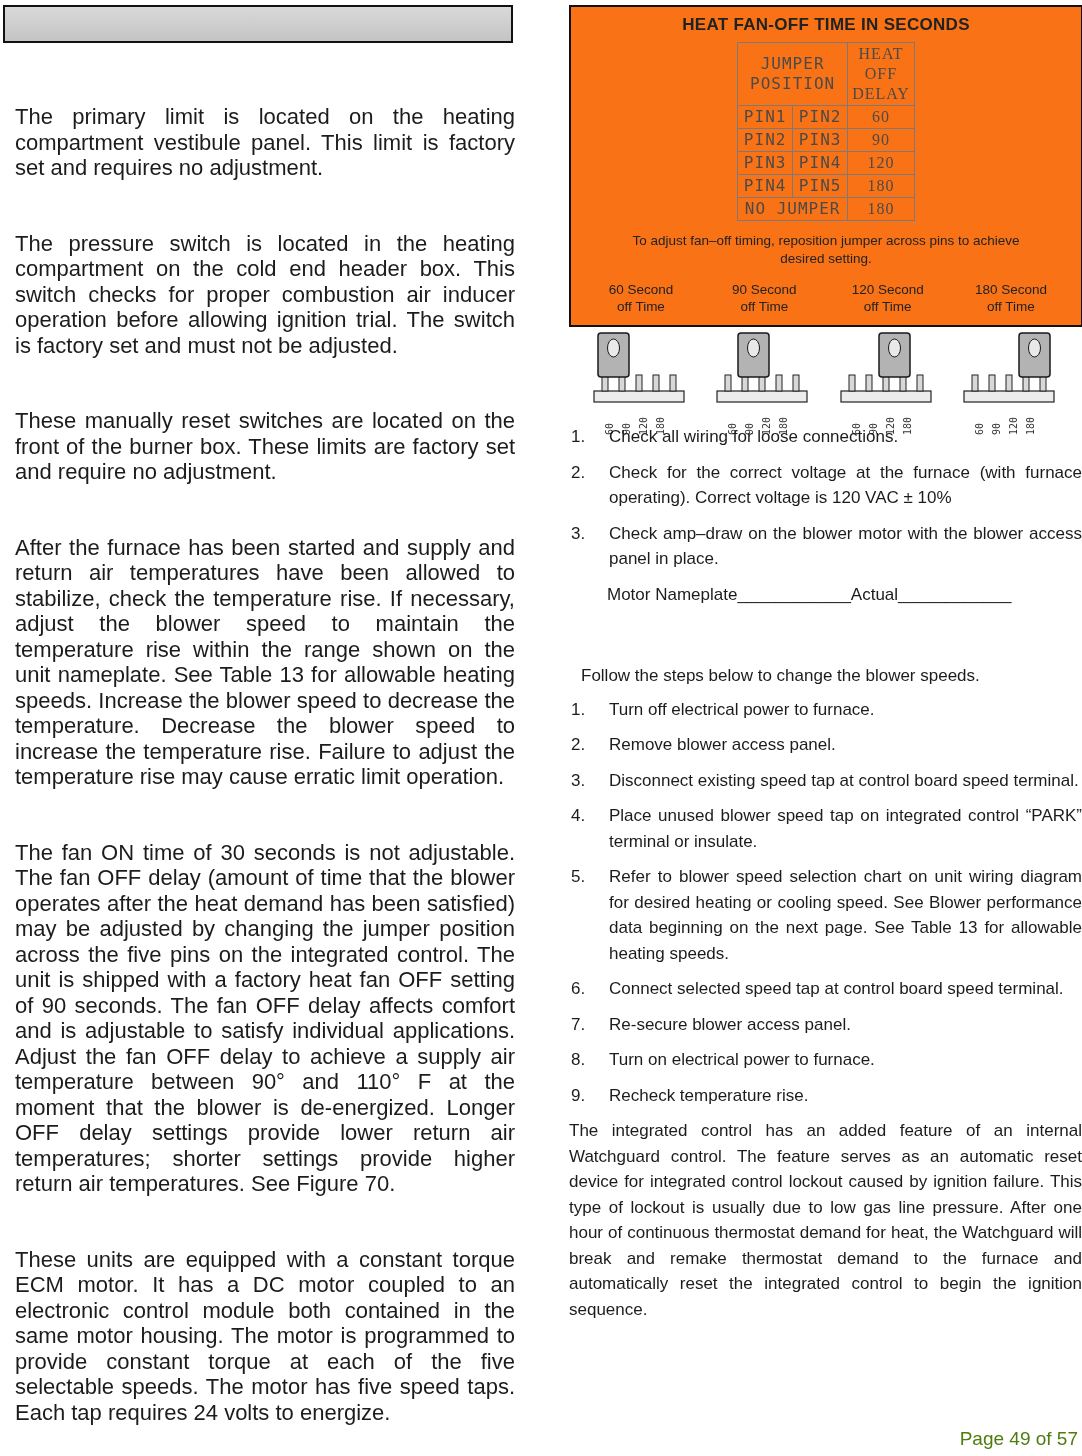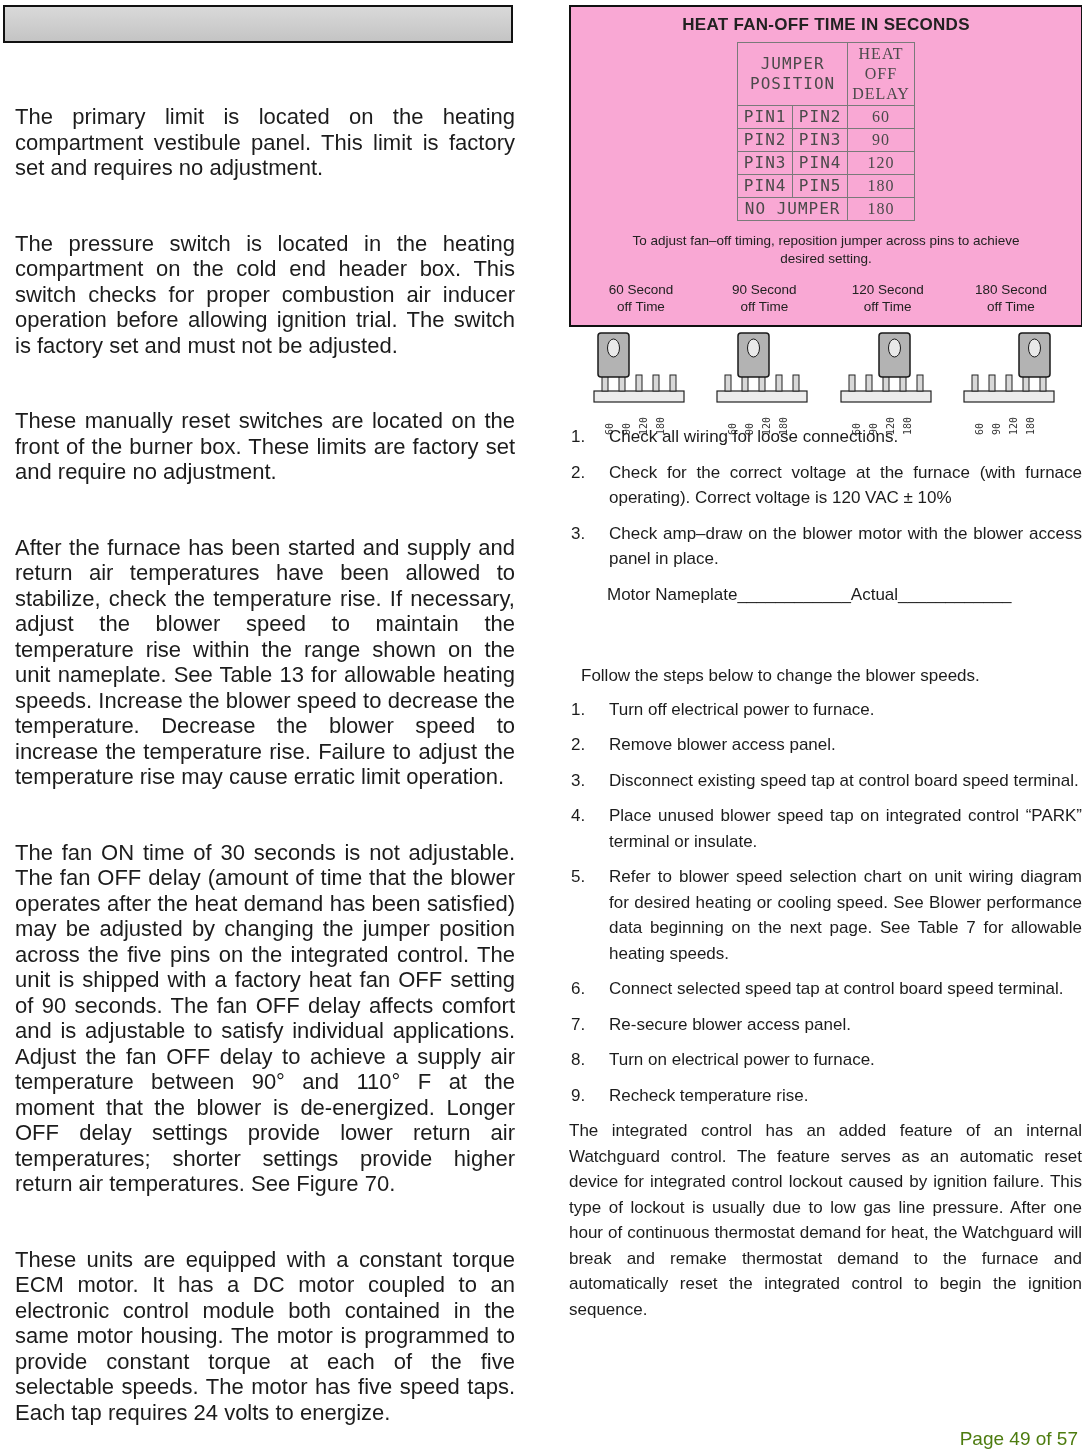--- a/index.html
+++ b/index.html
@@ -31,21 +31,21 @@
     line-height: 25.5px;
     text-align: justify;
     margin: 0 0 50px 12px;
   }
   
   .figure-box {
     position: absolute;
     left: 569px; top: 5px;
     width: 510px; height: 318px;
     border: 2px solid #111;
-    background: #f9a8d4;
+    background: #f97316;
   }
   .fig-title {
     margin-top: 8px;
     text-align: center;
     font-weight: bold;
     font-size: 17px;
     letter-spacing: 0.3px;
     color: #222;
   }
   .fig-table {
@@ -324,21 +324,21 @@
       </div>
       <div class="li">
         <span class="num">4.</span>
         <div class="li-body">
             <div class="li-text">Place unused blower speed tap on integrated control “PARK” terminal or insulate.</div>
           </div>
       </div>
       <div class="li">
         <span class="num">5.</span>
         <div class="li-body">
-            <div class="li-text">Refer to blower speed selection chart on unit wiring diagram for desired heating or cooling speed. See Blower performance data beginning on the next page. See Table 7 for allowable heating speeds.</div>
+            <div class="li-text">Refer to blower speed selection chart on unit wiring diagram for desired heating or cooling speed. See Blower performance data beginning on the next page. See Table 13 for allowable heating speeds.</div>
           </div>
       </div>
       <div class="li">
         <span class="num">6.</span>
         <div class="li-body">
             <div class="li-text">Connect selected speed tap at control board speed terminal.</div>
           </div>
       </div>
       <div class="li">
         <span class="num">7.</span>

